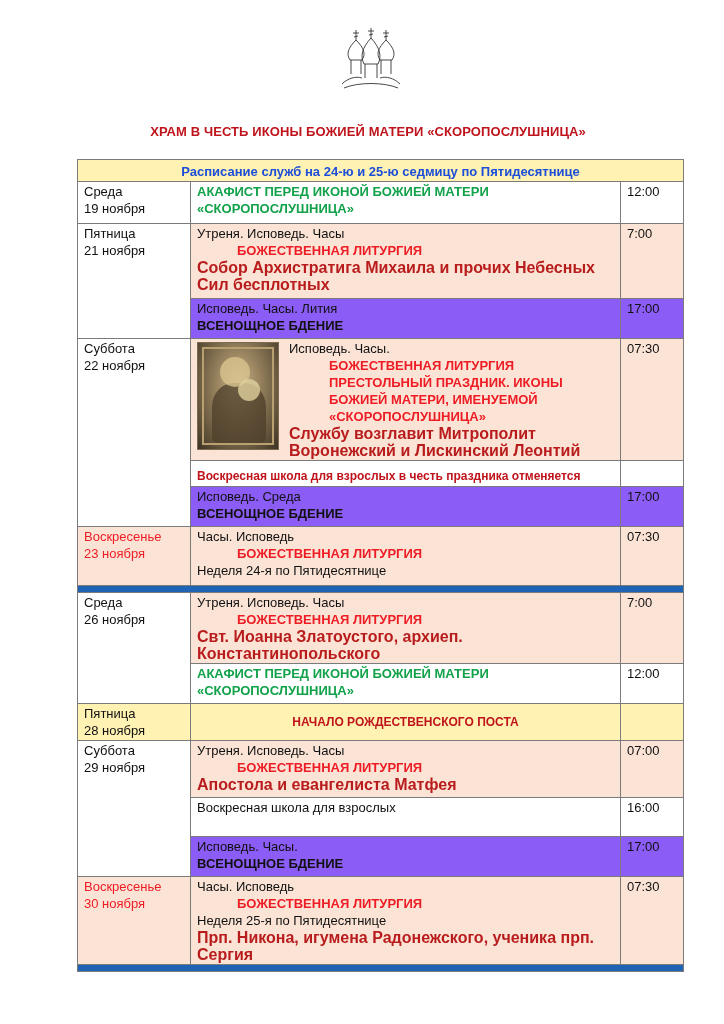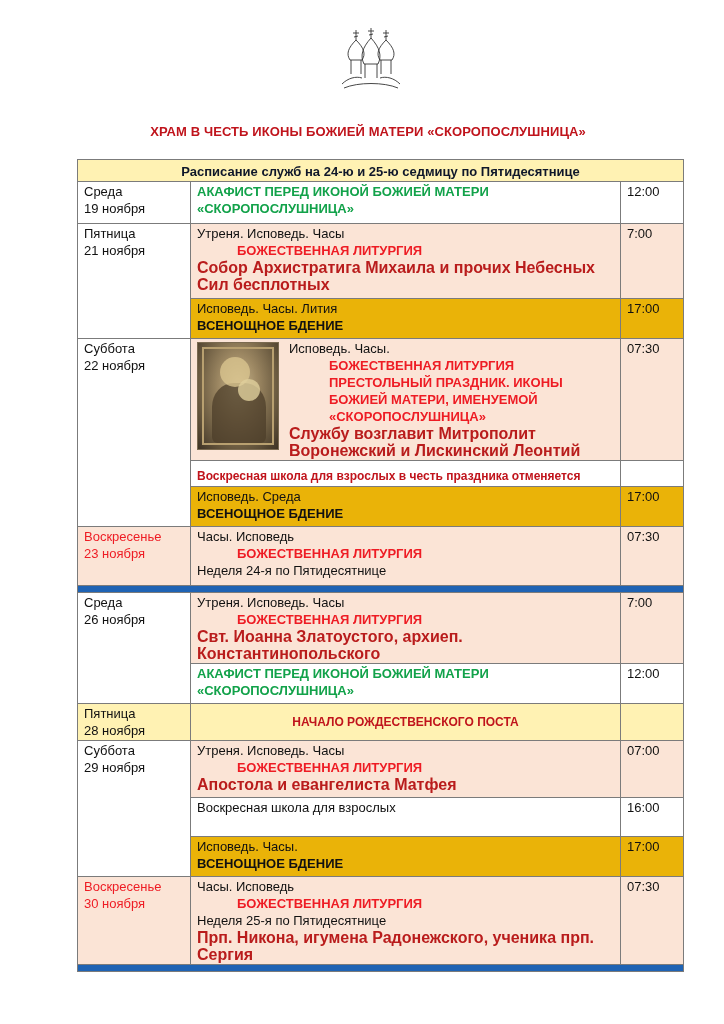--- a/index.html
+++ b/index.html
@@ -6,24 +6,24 @@
     html, body { width: 724px; height: 1024px; background: #ffffff; }
     body { position: relative; font-family: "Liberation Sans", "DejaVu Sans", sans-serif; color: #111; }
     .logo { position: absolute; left: 338px; top: 28px; width: 66px; height: 64px; }
     .main-title { position: absolute; left: 6px; width: 724px; top: 124px; text-align: center; font-weight: bold; font-size: 13px; color: #c0141c; letter-spacing: 0.1px; }
 
     table.sched { position: absolute; left: 77px; top: 159px; width: 569px; border-collapse: collapse; table-layout: fixed; font-size: 13px; line-height: 17px; }
     table.sched td { border: 1px solid #7b7b7b; vertical-align: top; padding: 1px 6px 1px 6px; }
     col.c1 { width: 113px; } col.c2 { width: 430px; } col.c3 { width: 63px; }
     td.time { padding-left: 7px; }
 
-    .hdr { background: #fff2b3; text-align: center; color: #0f172a; font-weight: bold; font-size: 13px; height: 22px; padding-top: 3px !important; }
+    .hdr { background: #fff2b3; text-align: center; color: #1d4ed8; font-weight: bold; font-size: 13px; height: 22px; padding-top: 3px !important; }
     .yellow { background: #fff2b3; }
     .pink { background: #fbe4d6; }
-    .blue { background: #eab308; }
+    .blue { background: #8b5cf6; }
     .sep td { height: 7px; padding: 0 !important; background: #1f63b4; border-color: #1f63b4; }
 
     .red { color: #ee1c24; font-weight: bold; margin-left: 40px; }
     .redplain { color: #ee1c24; }
     .green { color: #12a24a; font-weight: bold; }
     .bluetxt { color: #b91c1c; font-weight: bold; font-size: 16px; }
     .bold { font-weight: bold; }
     .center { text-align: center; }
     .dark-red { color: #c0141c; font-weight: bold; font-size: 12px; }
 

